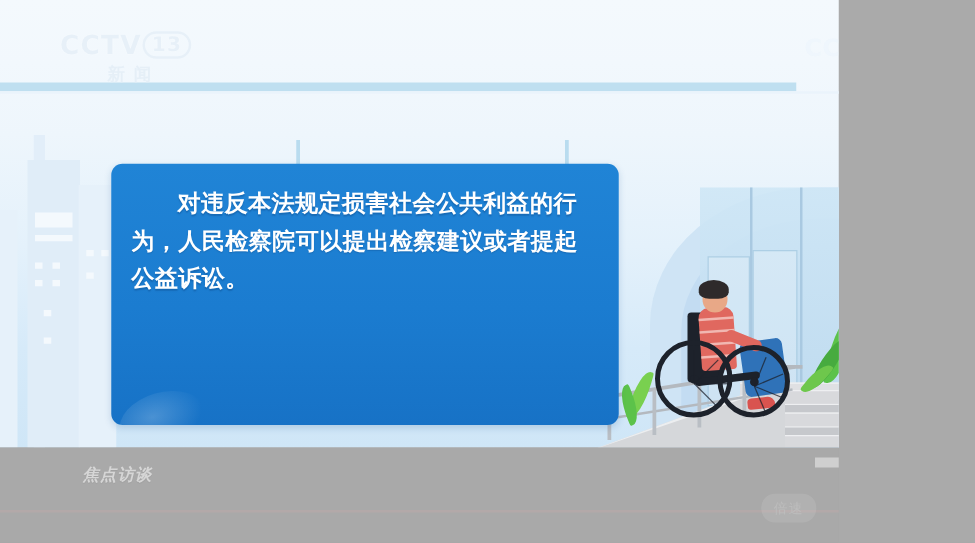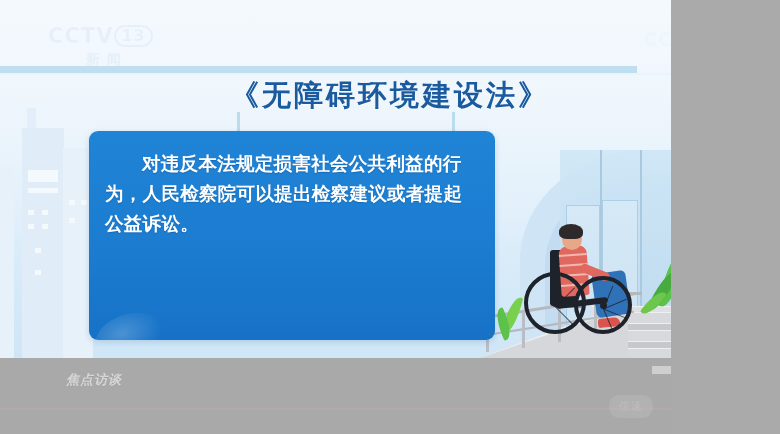--- a/index.html
+++ b/index.html
@@ -566,21 +566,20 @@
         <span>CCTV</span><span class="cctv-13">13</span>
       </div>
       <div class="sub">新闻</div>
     </div>
 
     <div class="cctvcom">
       <span class="cc-cn">央视网</span>
       <div class="cc-main">CCTV.com</div>
     </div>
 
-    <div class="headline">《无障碍环境建设法》</div>
     <div class="tick tick-l"></div>
     <div class="tick tick-r"></div>
 
     <div class="caption-box">
       <p>对违反本法规定损害社会公共利益的行为，人民检察院可以提出检察建议或者提起公益诉讼。</p>
       <div class="swoosh"></div>
     </div>
 
   </div>
 

